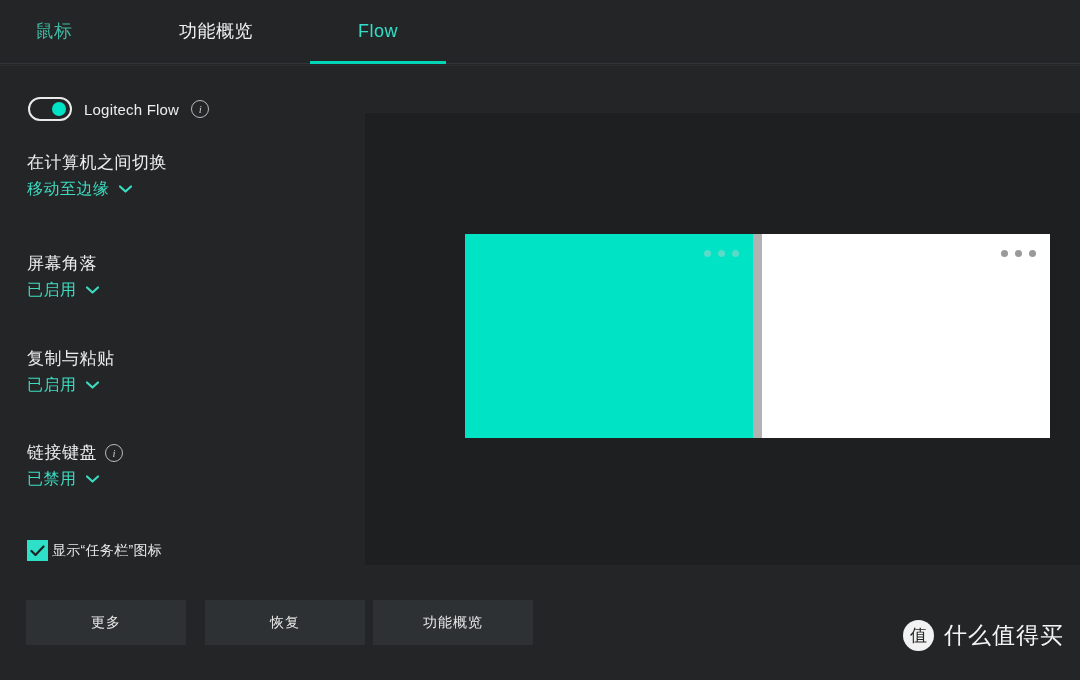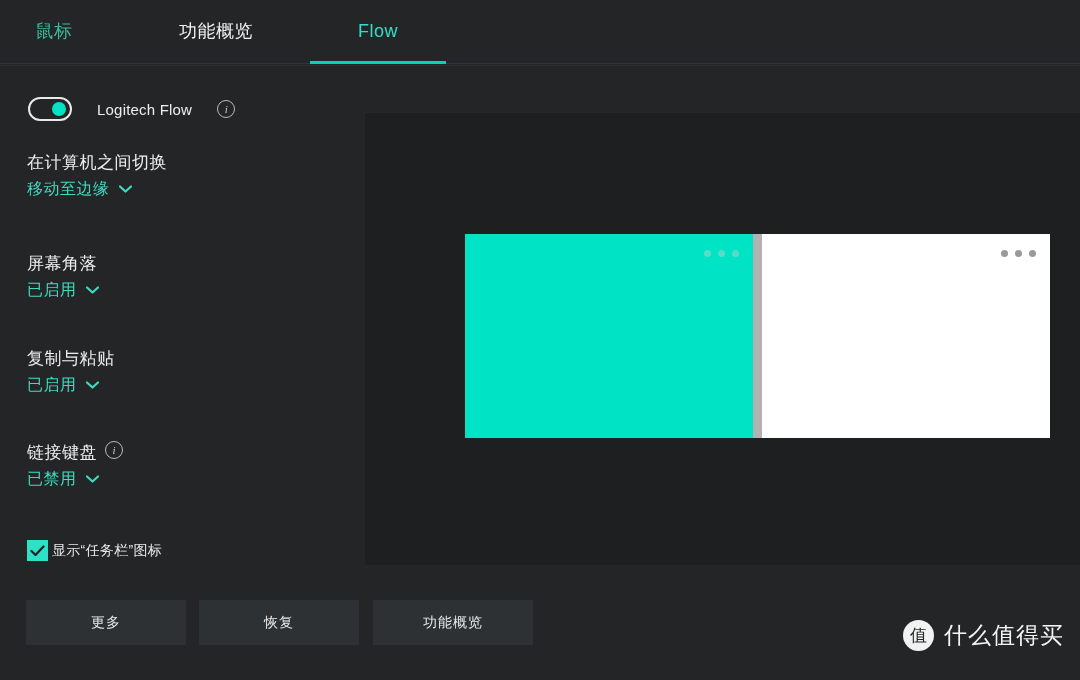--- a/index.html
+++ b/index.html
@@ -74,21 +74,21 @@
     width: 365px;
     height: 524px;
     background: #232527;
   }
 
   .flow-toggle-row {
     position: absolute;
     left: 28px; top: 31px;
     display: flex;
     align-items: center;
-    gap: 25px;
+    gap: 12px;
   }
   .switch {
     width: 44px; height: 24px;
     border-radius: 12px;
     border: 2px solid #e9e9e9;
     background: #232527;
     position: relative;
     cursor: pointer;
     flex: none;
   }
@@ -126,21 +126,21 @@
   }
   .setting-label {
     font-size: 17px;
     color: #ededed;
     letter-spacing: 0.5px;
     line-height: 24px;
     white-space: nowrap;
   }
   .setting-label-row {
     display: flex;
-    align-items: flex-start;
+    align-items: center;
     gap: 8px;
   }
   .setting-value-row {
     display: flex;
     align-items: center;
     gap: 9px;
     margin-top: 3px;
     cursor: pointer;
   }
   .setting-value {
@@ -243,21 +243,21 @@
     height: 45px;
     background: #2e3133;
     border: none;
     color: #eaeaea;
     font-size: 14px;
     letter-spacing: 1px;
     font-family: Liberation Sans, sans-serif;
     cursor: pointer;
   }
   #btn-more    { left: 26px;  width: 160px; }
-  #btn-restore { left: 199px; width: 160px; }
+  #btn-restore { left: 205px; width: 160px; }
   #btn-tour    { left: 373px; width: 160px; }
 
   .watermark {
     position: absolute;
     right: 16px; top: 30px;
     display: flex;
     align-items: center;
     gap: 10px;
     user-select: none;
   }

